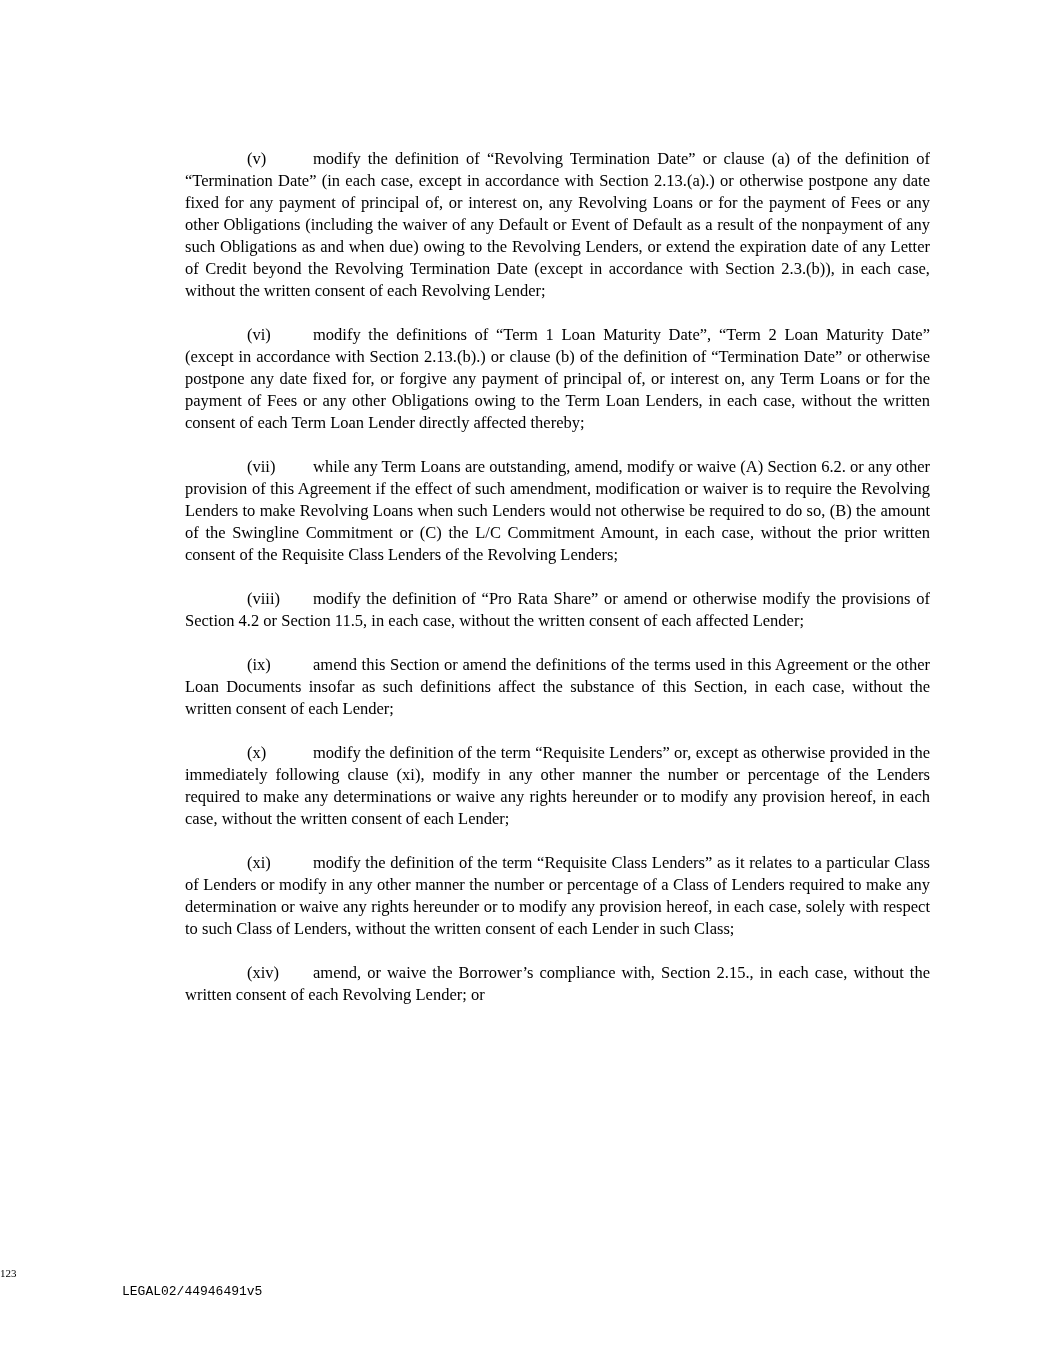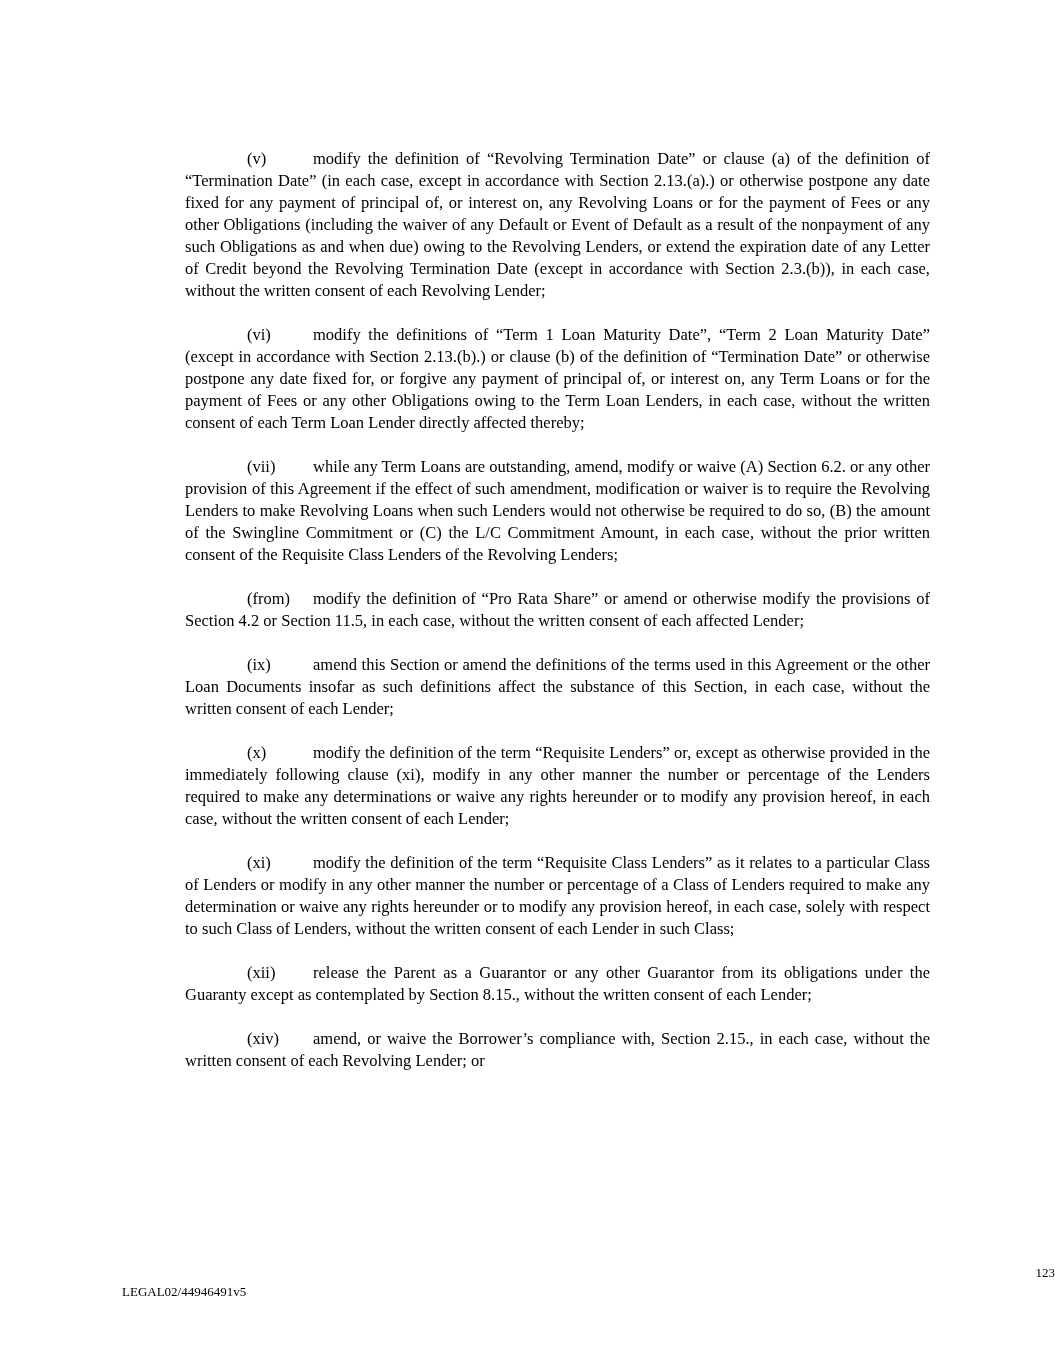--- a/index.html
+++ b/index.html
@@ -30,52 +30,52 @@
     .plabel {
       display: inline-block;
       min-width: 66px;
       text-indent: 0;
     }
     .page-number {
       position: absolute;
       left: 0;
       right: 0;
       top: 1265px;
-      text-align: right;
-      font-size: 13px;
+      text-align: left;
+      font-size: 11px;
       line-height: 16px;
     }
     .footer-id {
       position: absolute;
       left: 122px;
       top: 1284px;
       font-size: 13px;
       line-height: 16px;
+      font-family: Liberation Mono, monospace;
     }
   </style>
 </head>
 <body>
 
 <div class="page">
 
   <p class="clause"><span class="plabel">(v)</span><span>modify the definition of “Revolving Termination Date” or clause (a) of the definition of “Termination Date” (in each case, except in accordance with Section 2.13.(a).) or otherwise postpone any date fixed for any payment of principal of, or interest on, any Revolving Loans or for the payment of Fees or any other Obligations (including the waiver of any Default or Event of Default as a result of the nonpayment of any such Obligations as and when due) owing to the Revolving Lenders, or extend the expiration date of any Letter of Credit beyond the Revolving Termination Date (except in accordance with Section 2.3.(b)), in each case, without the written consent of each Revolving Lender;</span></p>
 
   <p class="clause"><span class="plabel">(vi)</span><span>modify the definitions of “Term 1 Loan Maturity Date”, “Term 2 Loan Maturity Date” (except in accordance with Section 2.13.(b).) or clause (b) of the definition of “Termination Date” or otherwise postpone any date fixed for, or forgive any payment of principal of, or interest on, any Term Loans or for the payment of Fees or any other Obligations owing to the Term Loan Lenders, in each case, without the written consent of each Term Loan Lender directly affected thereby;</span></p>
 
   <p class="clause"><span class="plabel">(vii)</span><span>while any Term Loans are outstanding, amend, modify or waive (A) Section 6.2. or any other provision of this Agreement if the effect of such amendment, modification or waiver is to require the Revolving Lenders to make Revolving Loans when such Lenders would not otherwise be required to do so, (B) the amount of the Swingline Commitment or (C) the L/C Commitment Amount, in each case, without the prior written consent of the Requisite Class Lenders of the Revolving Lenders;</span></p>
 
-  <p class="clause"><span class="plabel">(from)</span><span>modify the definition of “Pro Rata Share” or amend or otherwise modify the provisions of Section 4.2 or Section 11.5, in each case, without the written consent of each affected Lender;</span></p>
+  <p class="clause"><span class="plabel">(viii)</span><span>modify the definition of “Pro Rata Share” or amend or otherwise modify the provisions of Section 4.2 or Section 11.5, in each case, without the written consent of each affected Lender;</span></p>
 
   <p class="clause"><span class="plabel">(ix)</span><span>amend this Section or amend the definitions of the terms used in this Agreement or the other Loan Documents insofar as such definitions affect the substance of this Section, in each case, without the written consent of each Lender;</span></p>
 
   <p class="clause"><span class="plabel">(x)</span><span>modify the definition of the term “Requisite Lenders” or, except as otherwise provided in the immediately following clause (xi), modify in any other manner the number or percentage of the Lenders required to make any determinations or waive any rights hereunder or to modify any provision hereof, in each case, without the written consent of each Lender;</span></p>
 
   <p class="clause"><span class="plabel">(xi)</span><span>modify the definition of the term “Requisite Class Lenders” as it relates to a particular Class of Lenders or modify in any other manner the number or percentage of a Class of Lenders required to make any determination or waive any rights hereunder or to modify any provision hereof, in each case, solely with respect to such Class of Lenders, without the written consent of each Lender in such Class;</span></p>
 
-  <p class="clause"><span class="plabel">(xii)</span><span>release the Parent as a Guarantor or any other Guarantor from its obligations under the Guaranty except as contemplated by Section 8.15., without the written consent of each Lender;</span></p>
 
 
   <p class="clause"><span class="plabel">(xiv)</span><span>amend, or waive the Borrower’s compliance with, Section 2.15., in each case, without the written consent of each Revolving Lender; or</span></p>
 
   <div class="page-number">123</div>
   <div class="footer-id">LEGAL02/44946491v5</div>
 
 </div>
 
 </body></html>

